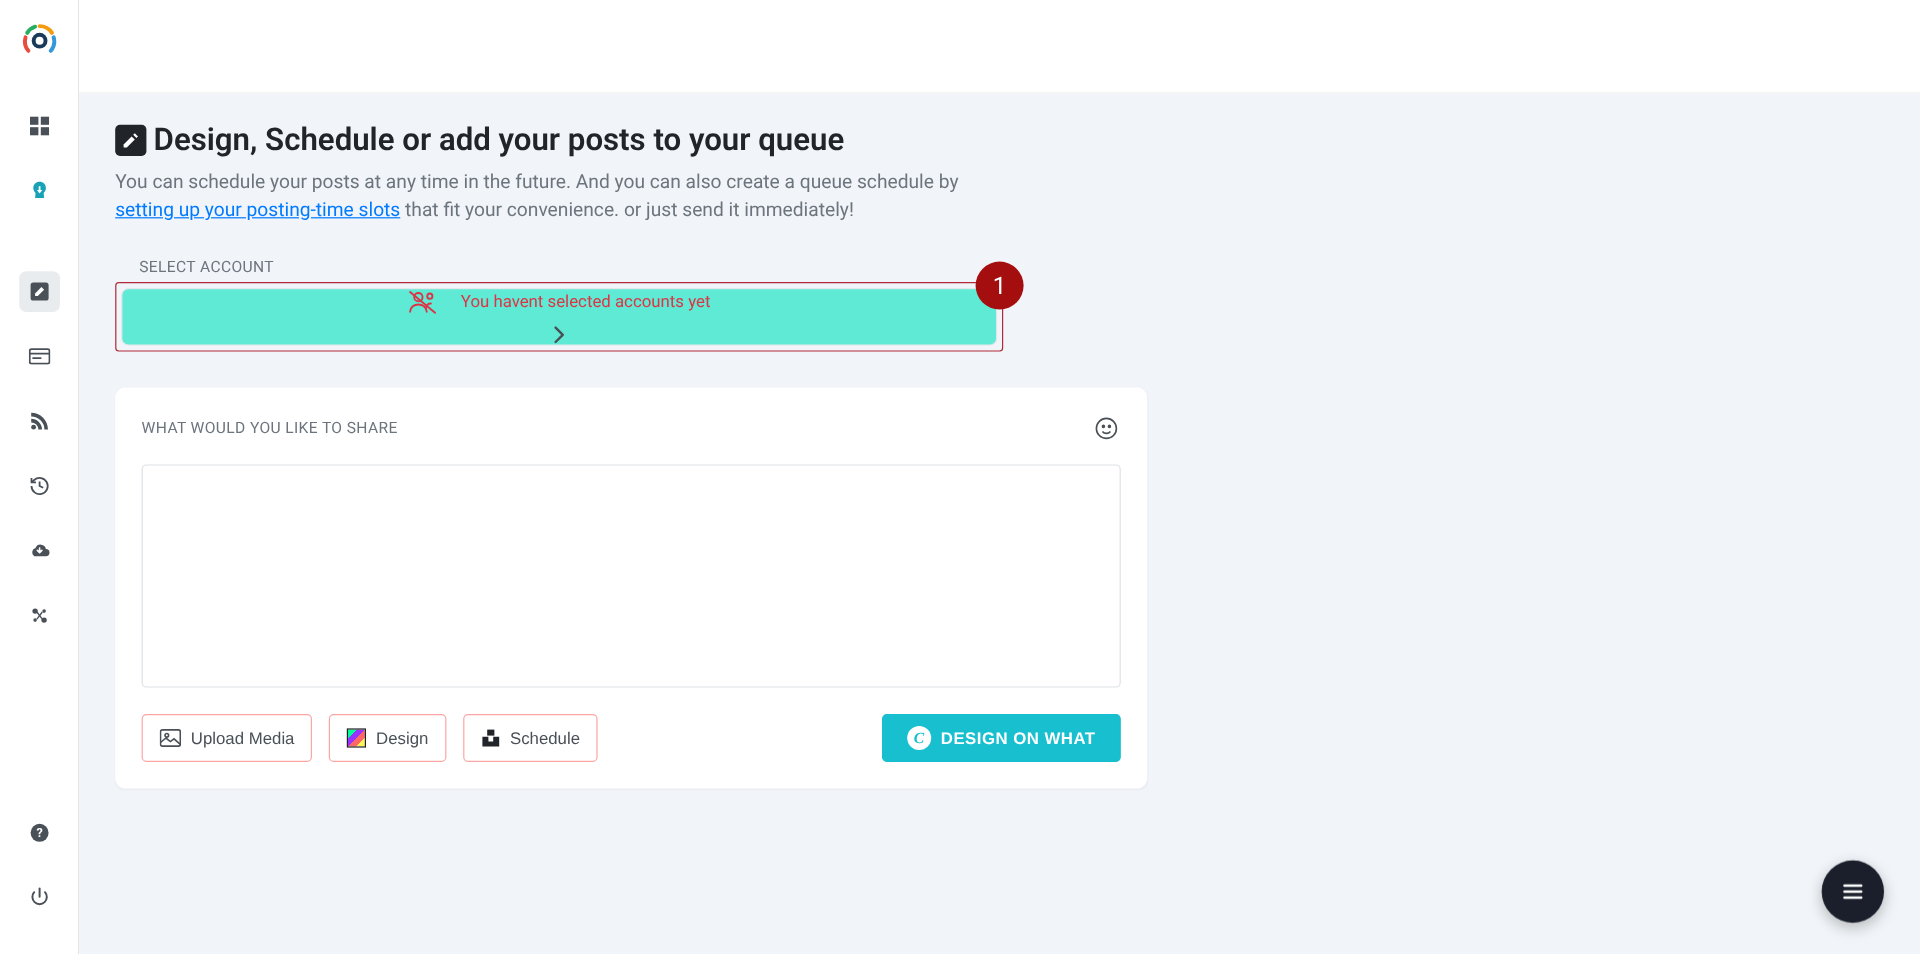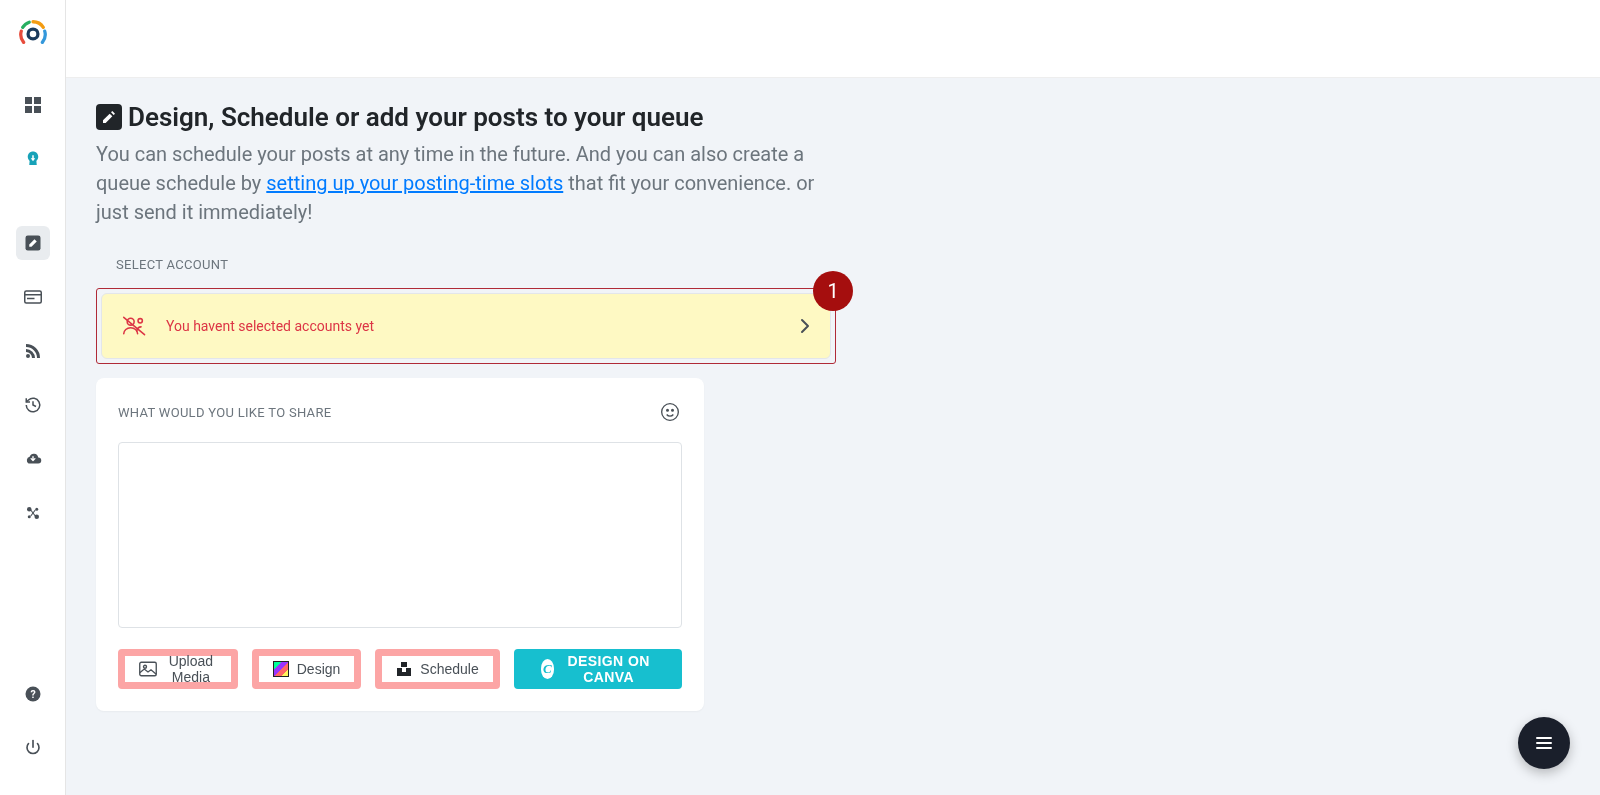--- a/index.html
+++ b/index.html
@@ -63,70 +63,71 @@
   .title-icon {
     width: 26px; height: 26px;
     background: #212529;
     border-radius: 4px;
     display: inline-flex; align-items: center; justify-content: center;
     margin-right: 6px;
     color: #fff;
   }
   .subtitle {
     color: #6c757d;
-    font-size: 20px;
+    font-size: 16px;
     max-width: 720px;
     line-height: 1.45;
   }
   .subtitle a { color: #007bff; text-decoration: underline; }
   .section-label {
     color: #6c757d;
     font-size: 13px;
     letter-spacing: .3px;
     margin-top: 30px;
     margin-left: 20px;
-    margin-bottom: 16px;
+    margin-bottom: 4px;
     text-transform: uppercase;
   }
   .account-wrap {
     position: relative;
     width: 740px;
     border: 1px solid #b02a37;
     border-radius: 3px;
     padding: 4px;
   }
   .account-select {
-    background: #fef9c3;
+    background: #5eead4;
     border: 1px solid #e3e6ea;
     border-radius: 6px;
-    height: 66px;
+    height: 48px;
     display: flex;
     align-items: center;
     padding: 0 20px;
     cursor: pointer;
     justify-content: space-between;
+    flex-direction: column;
   }
   .account-left { display: flex; align-items: center; gap: 18px; }
   .account-msg { color: #dc3545; font-size: 14px; }
   .step-badge {
     position: absolute;
     top: -18px; right: -18px;
     width: 40px; height: 40px;
     border-radius: 50%;
     background: #a50e0e;
     color: #fff;
     display: flex; align-items: center; justify-content: center;
     font-size: 20px;
     font-weight: 400;
   }
   .card {
-    width: 608px;
+    width: 860px;
     background: #fff;
     border-radius: 8px;
-    margin-top: 14px;
+    margin-top: 30px;
     padding: 22px;
     box-shadow: 0 1px 2px rgba(0,0,0,.04);
   }
   .card-header {
     display: flex; justify-content: space-between; align-items: center;
     color: #6c757d;
     font-size: 13px;
     letter-spacing: .3px;
     margin-bottom: 18px;
   }
@@ -149,21 +150,21 @@
   .card-actions {
     display: flex;
     align-items: center;
     gap: 14px;
     margin-top: 18px;
   }
   .btn {
     height: 40px;
     padding: 0 14px;
     background: #fff;
-    border: 7px solid #fca5a5;
+    border: 1px solid #fca5a5;
     border-radius: 4px;
     display: inline-flex;
     align-items: center;
     gap: 8px;
     font-size: 14px;
     color: #495057;
     cursor: pointer;
   }
   .btn-canva {
     background: #17bfcf;
@@ -372,21 +373,21 @@
             <span>
               <svg width="16" height="16" viewBox="0 0 16 16" fill="#212529">
                   <rect x="5" y="1" width="6" height="5"></rect>
                   <path d="M1 7h5v4h4V7h5v8H1z"></path>
                 </svg>
             </span>
             <span>Schedule</span>
           </button>
           <button class="btn btn-canva">
             <span class="canva-circle">C</span>
-            <span>DESIGN ON CANVA</span>
+            <span>DESIGN ON WHAT</span>
           </button>
         </div>
       </div>
 
     </div>
   </div>
 </div>
 
 <div class="fab">
   <svg width="18" height="14" viewBox="0 0 18 14" stroke="#fff" stroke-width="2" stroke-linecap="round">

